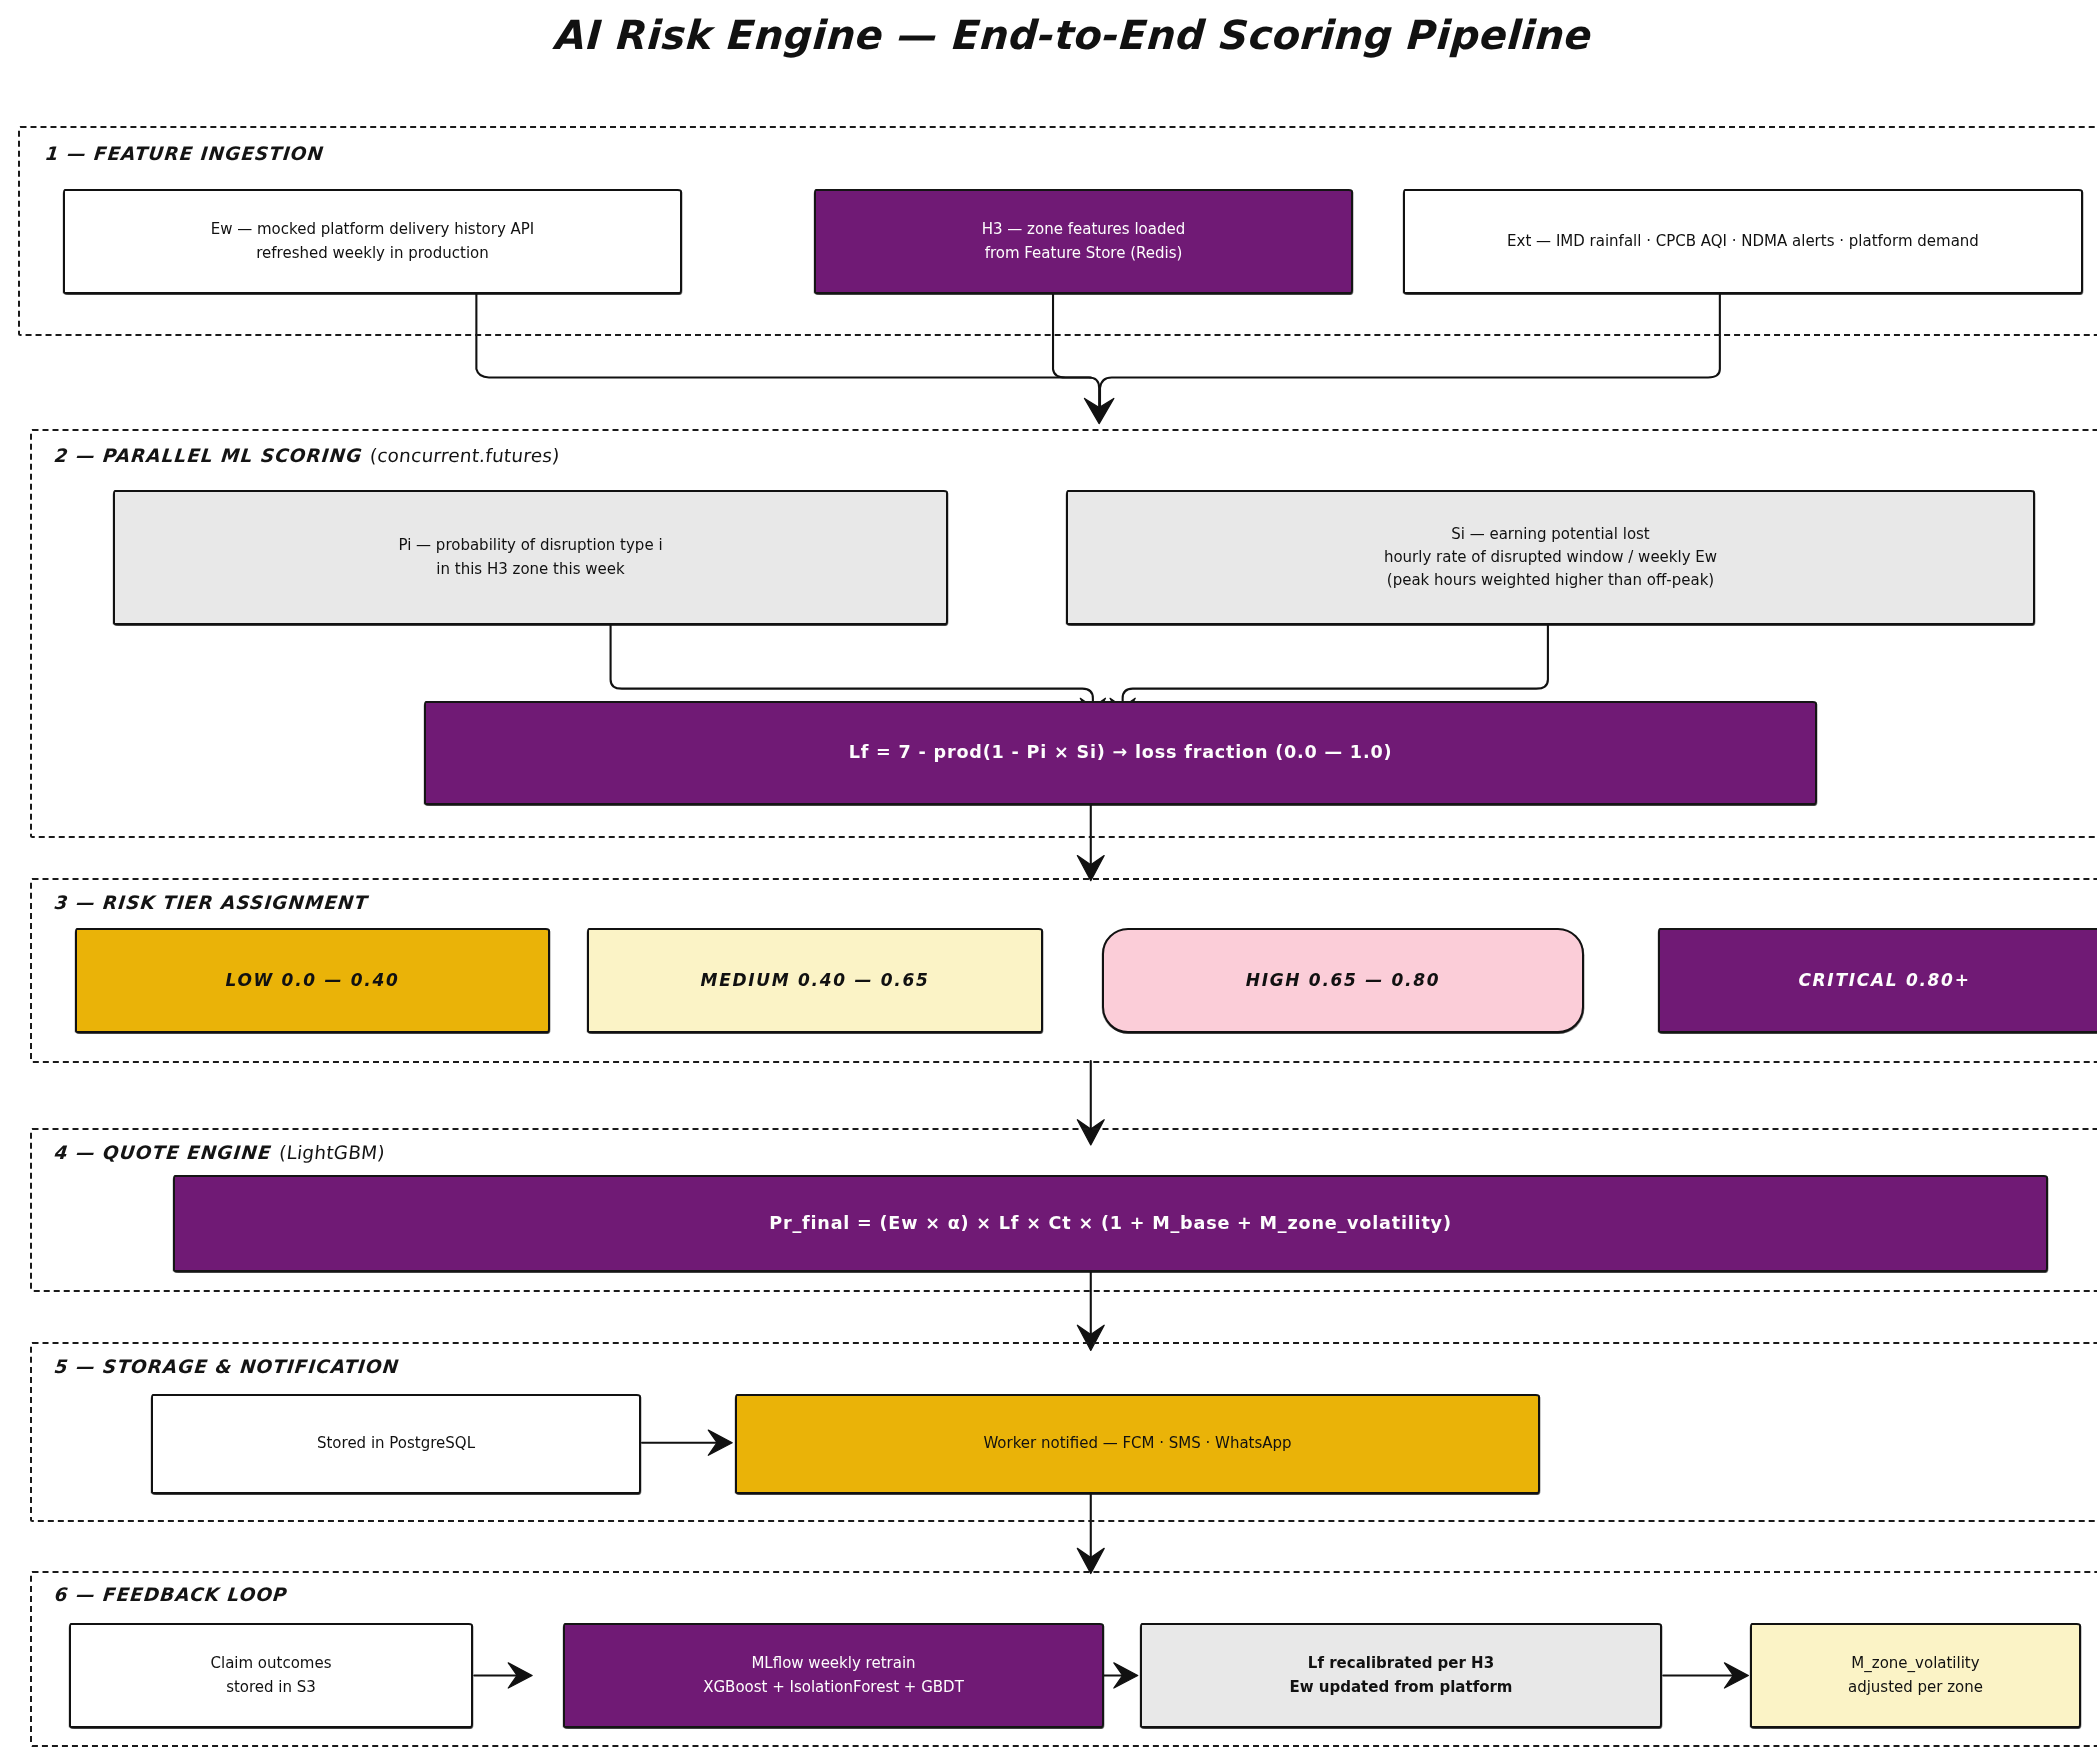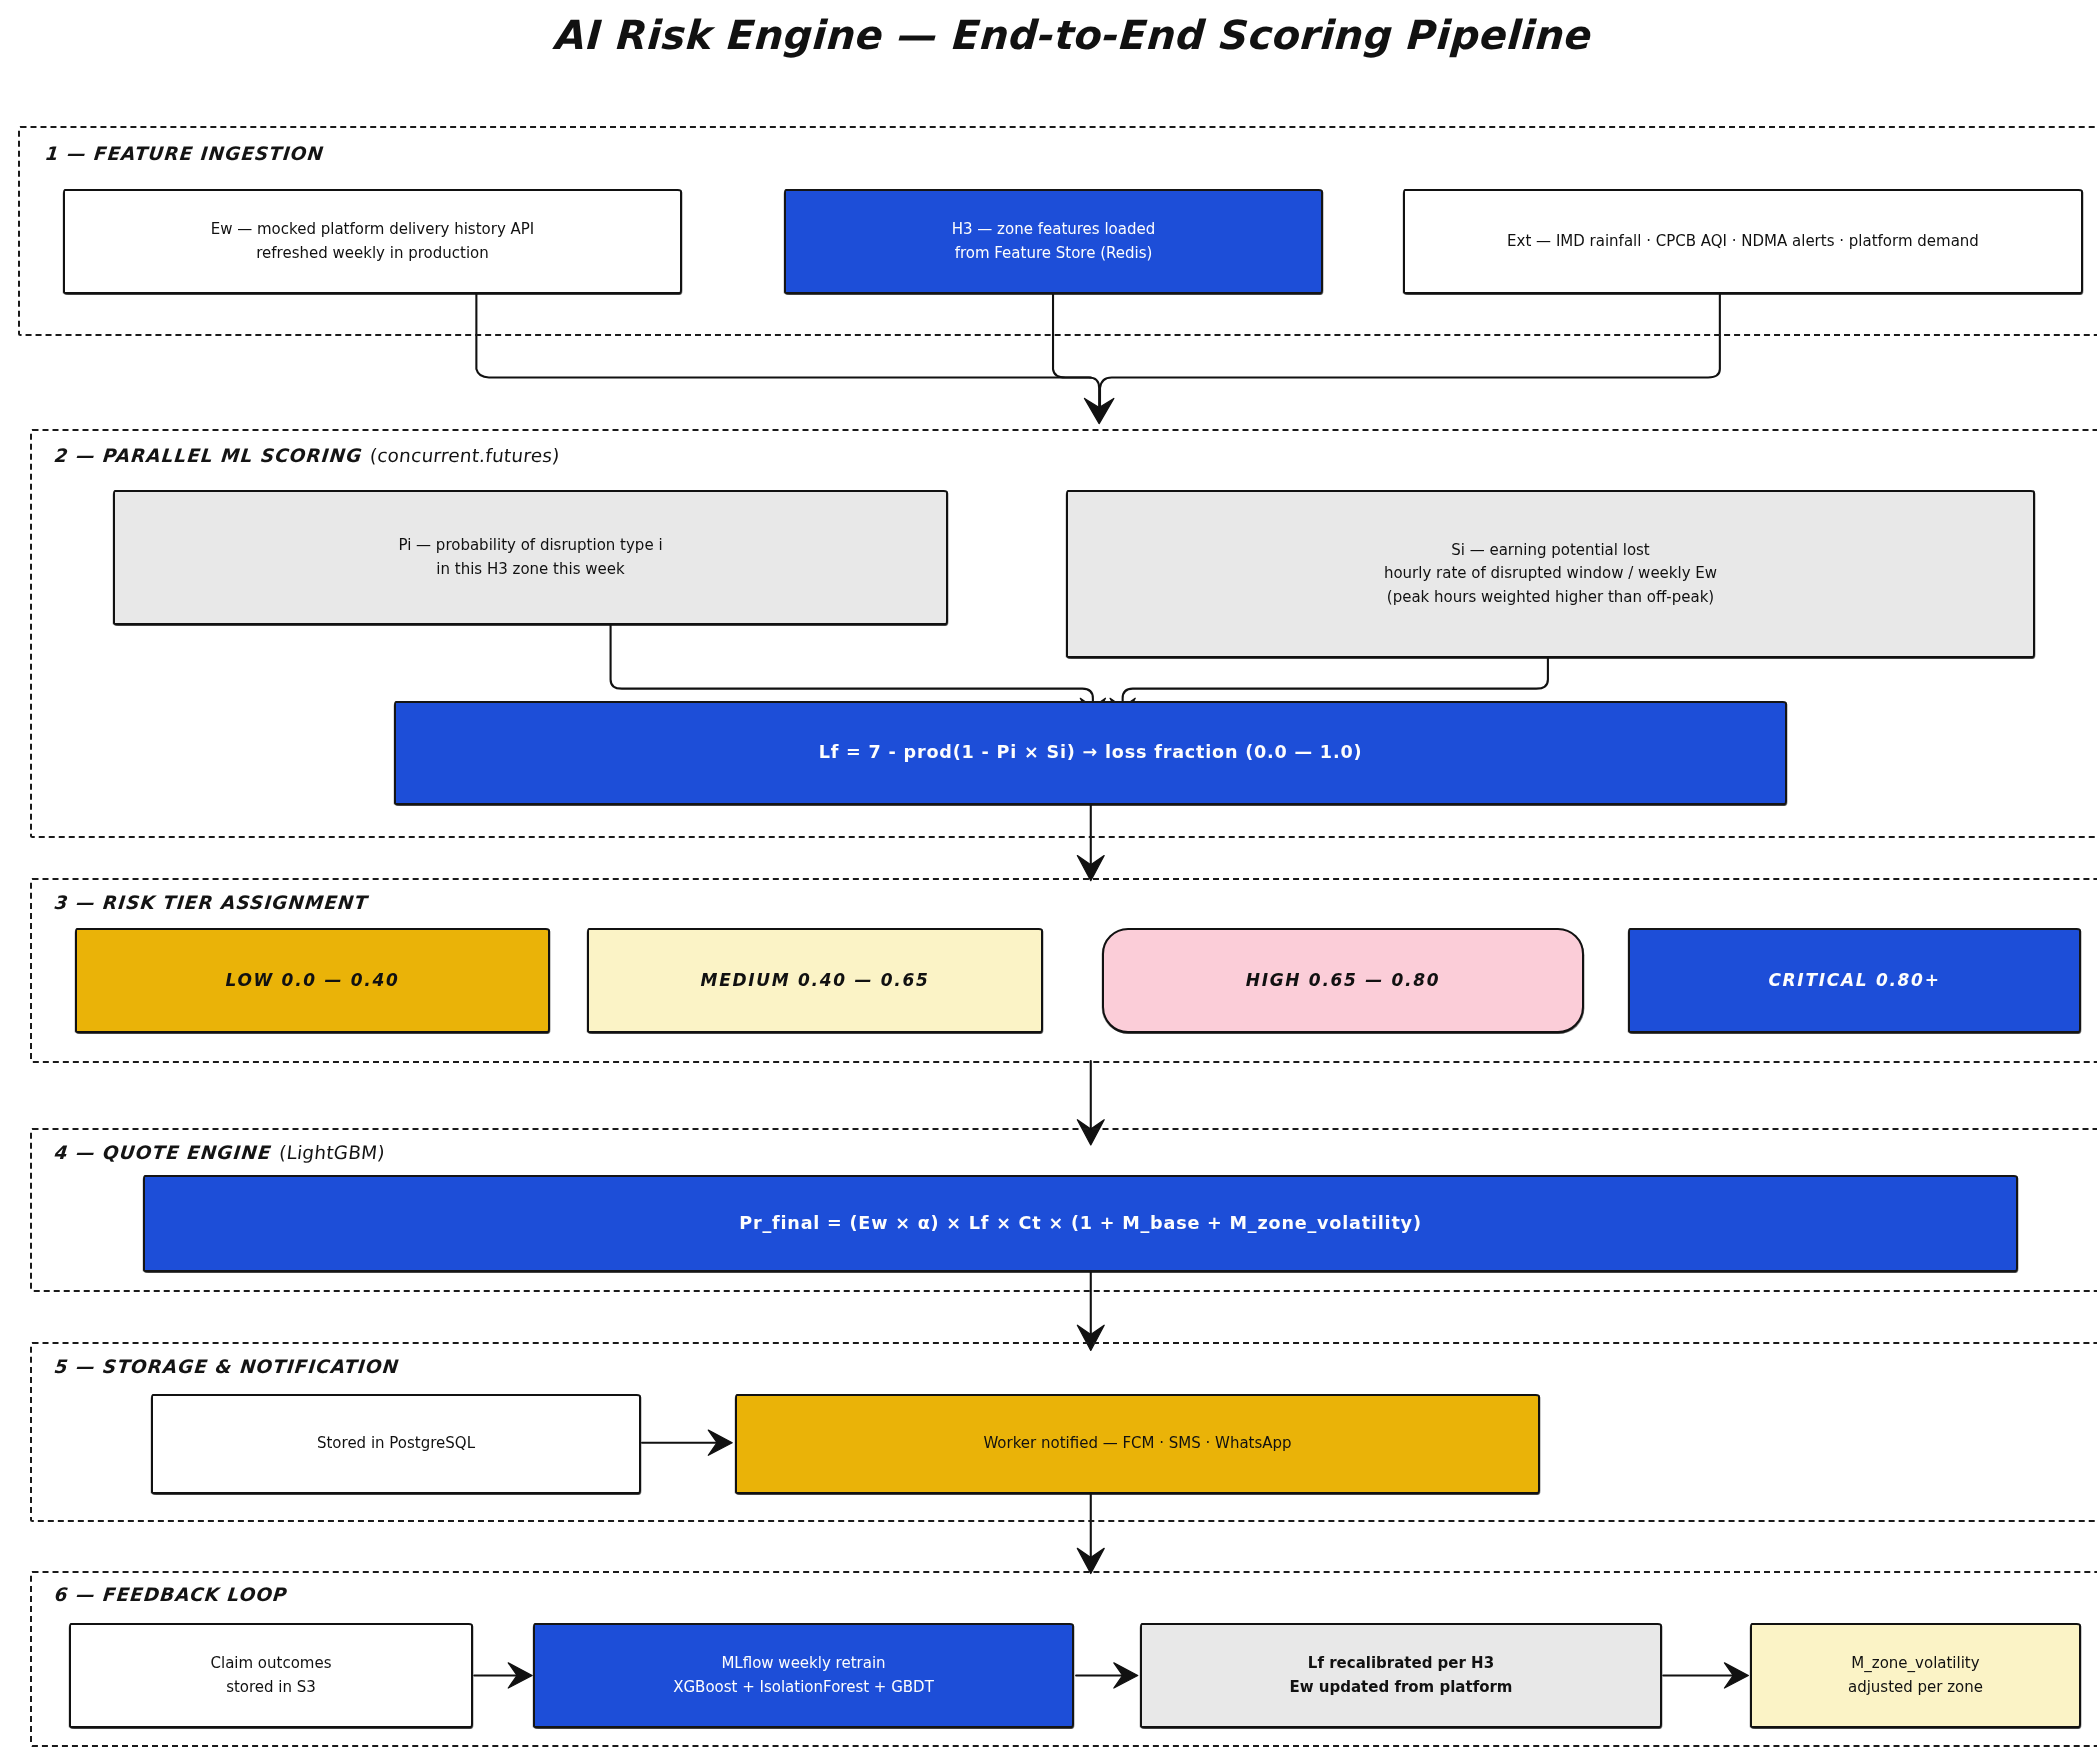--- a/index.html
+++ b/index.html
@@ -66,21 +66,21 @@
     box-shadow:
        0.8px  1.3px 0 -0.4px rgba(17,17,17,0.55),
       -0.8px  0.8px 0 -0.4px rgba(17,17,17,0.35),
        0px  2.1px 0 -1.3px rgba(17,17,17,0.6);
     padding: 4.2px 10px;
     line-height: 1.55;
     font-size: 15px;
     color: #111;
   }
   .node.white { background: #ffffff; }
-  .node.dark  { background: #1d4ed8; color: #fdfdfd; border-color: #151515; }
+  .node.dark  { background: #701a75; color: #fdfdfd; border-color: #151515; margin-left: 30px; }
   .node.grey  { background: #e8e8e8; }
   .node.mint  { background: #eab308; justify-content: center; }
   .node.yellow{ background: #fbf3c6; }
   .node.pink  { background: #fbcdd8; }
 
   .node .txt { display: block; white-space: pre-line; }
   .node.caps .txt {
     font-weight: 700;
     letter-spacing: 1.7px;
     font-style: italic;
@@ -167,21 +167,21 @@
   <div class="lane-title" style="left:55px; top:445px;">
     <span>2 — PARALLEL ML SCORING</span>
     <span class="sub">(concurrent.futures)</span>
   </div>
 
   <div class="node grey" style="left:113px; top:490px; width:835px; height:135px;">
     <span class="txt">Pi — probability of disruption type i
 in this H3 zone this week</span>
   </div>
 
-  <div class="node grey" style="left:1066px; top:490px; width:969px; height:168px;">
+  <div class="node grey" style="left:1066px; top:490px; width:969px; height:135px;">
     <span class="txt">Si — earning potential lost
 hourly rate of disrupted window / weekly Ew
 (peak hours weighted higher than off-peak)</span>
   </div>
 
   <div class="node dark formula" style="left:394px; top:701px; width:1393px; height:104px;">
     <span class="txt">Lf = 7 - prod(1 - Pi × Si)   →   loss fraction  (0.0 — 1.0)</span>
   </div>
 
   <div class="lane" style="left:30px; top:878px; width:2102px; height:185px;"></div>

